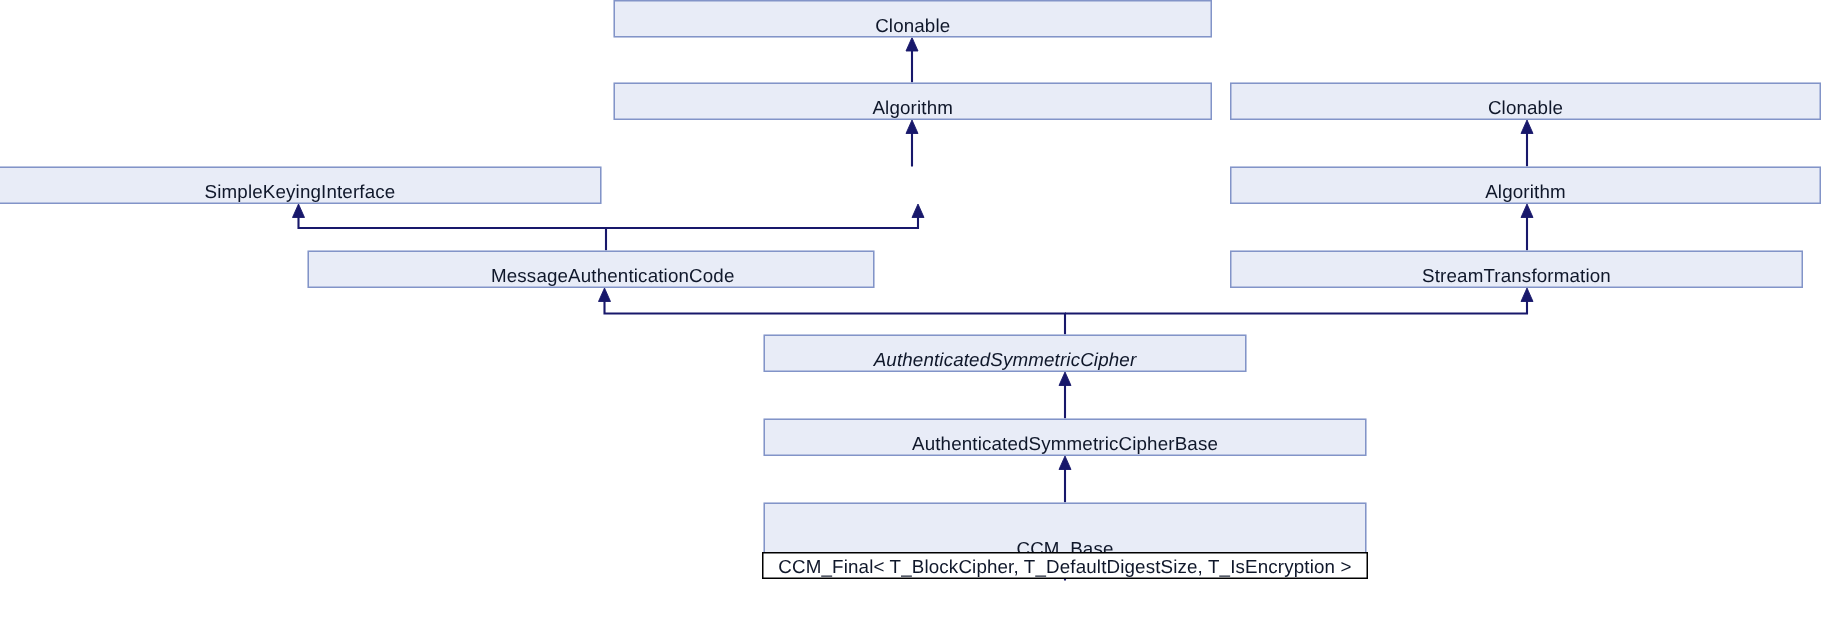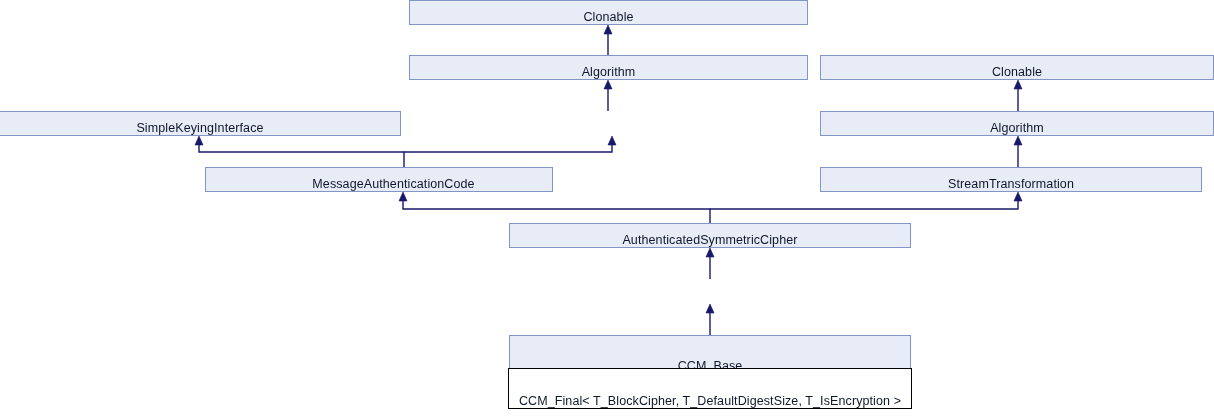--- a/index.html
+++ b/index.html
@@ -123,29 +123,32 @@
   </div>
   <div class="node" style="left: 820px; top: 55px; width: 394px; height: 25px;">
     <span class="label">Clonable</span>
   </div>
   <div class="node" style="left: -1px; top: 111px; width: 402px; height: 25px;">
     <span class="label">SimpleKeyingInterface</span>
   </div>
   <div class="node" style="left: 820px; top: 111px; width: 394px; height: 25px;">
     <span class="label">Algorithm</span>
   </div>
-  <div class="node" style="left: 205px; top: 167px; width: 348px; height: 25px; padding-left: 29px;">
+  <div class="node" style="left: 205px; top: 167px; width: 378px; height: 25px; padding-left: 29px;">
     <span class="label">MessageAuthenticationCode</span>
   </div>
   <div class="node" style="left: 820px; top: 167px; width: 382px; height: 25px;">
     <span class="label">StreamTransformation</span>
   </div>
-  <div class="node" style="left: 509px; top: 223px; width: 402px; height: 25px;">
+  <div class="node" style="left: 509px; top: 223px; width: 322px; height: 25px; font-style: italic;">
     <span class="label">AuthenticatedSymmetricCipher</span>
+  </div>
+  <div class="node" style="left: 509px; top: 279px; width: 402px; height: 25px;">
+    <span class="label">AuthenticatedSymmetricCipherBase</span>
   </div>
   <div class="node" style="left: 509px; top: 335px; width: 402px; height: 39px;">
     <span class="label">CCM_Base</span>
   </div>
-  <div class="node current" style="left: 508px; top: 368px; width: 404px; height: 41px;">
+  <div class="node current" style="left: 508px; top: 368px; width: 404px; height: 18px;">
     <span class="label">CCM_Final&lt; T_BlockCipher, T_DefaultDigestSize, T_IsEncryption &gt;</span>
   </div>
 
 </div>
 
 </body></html>

